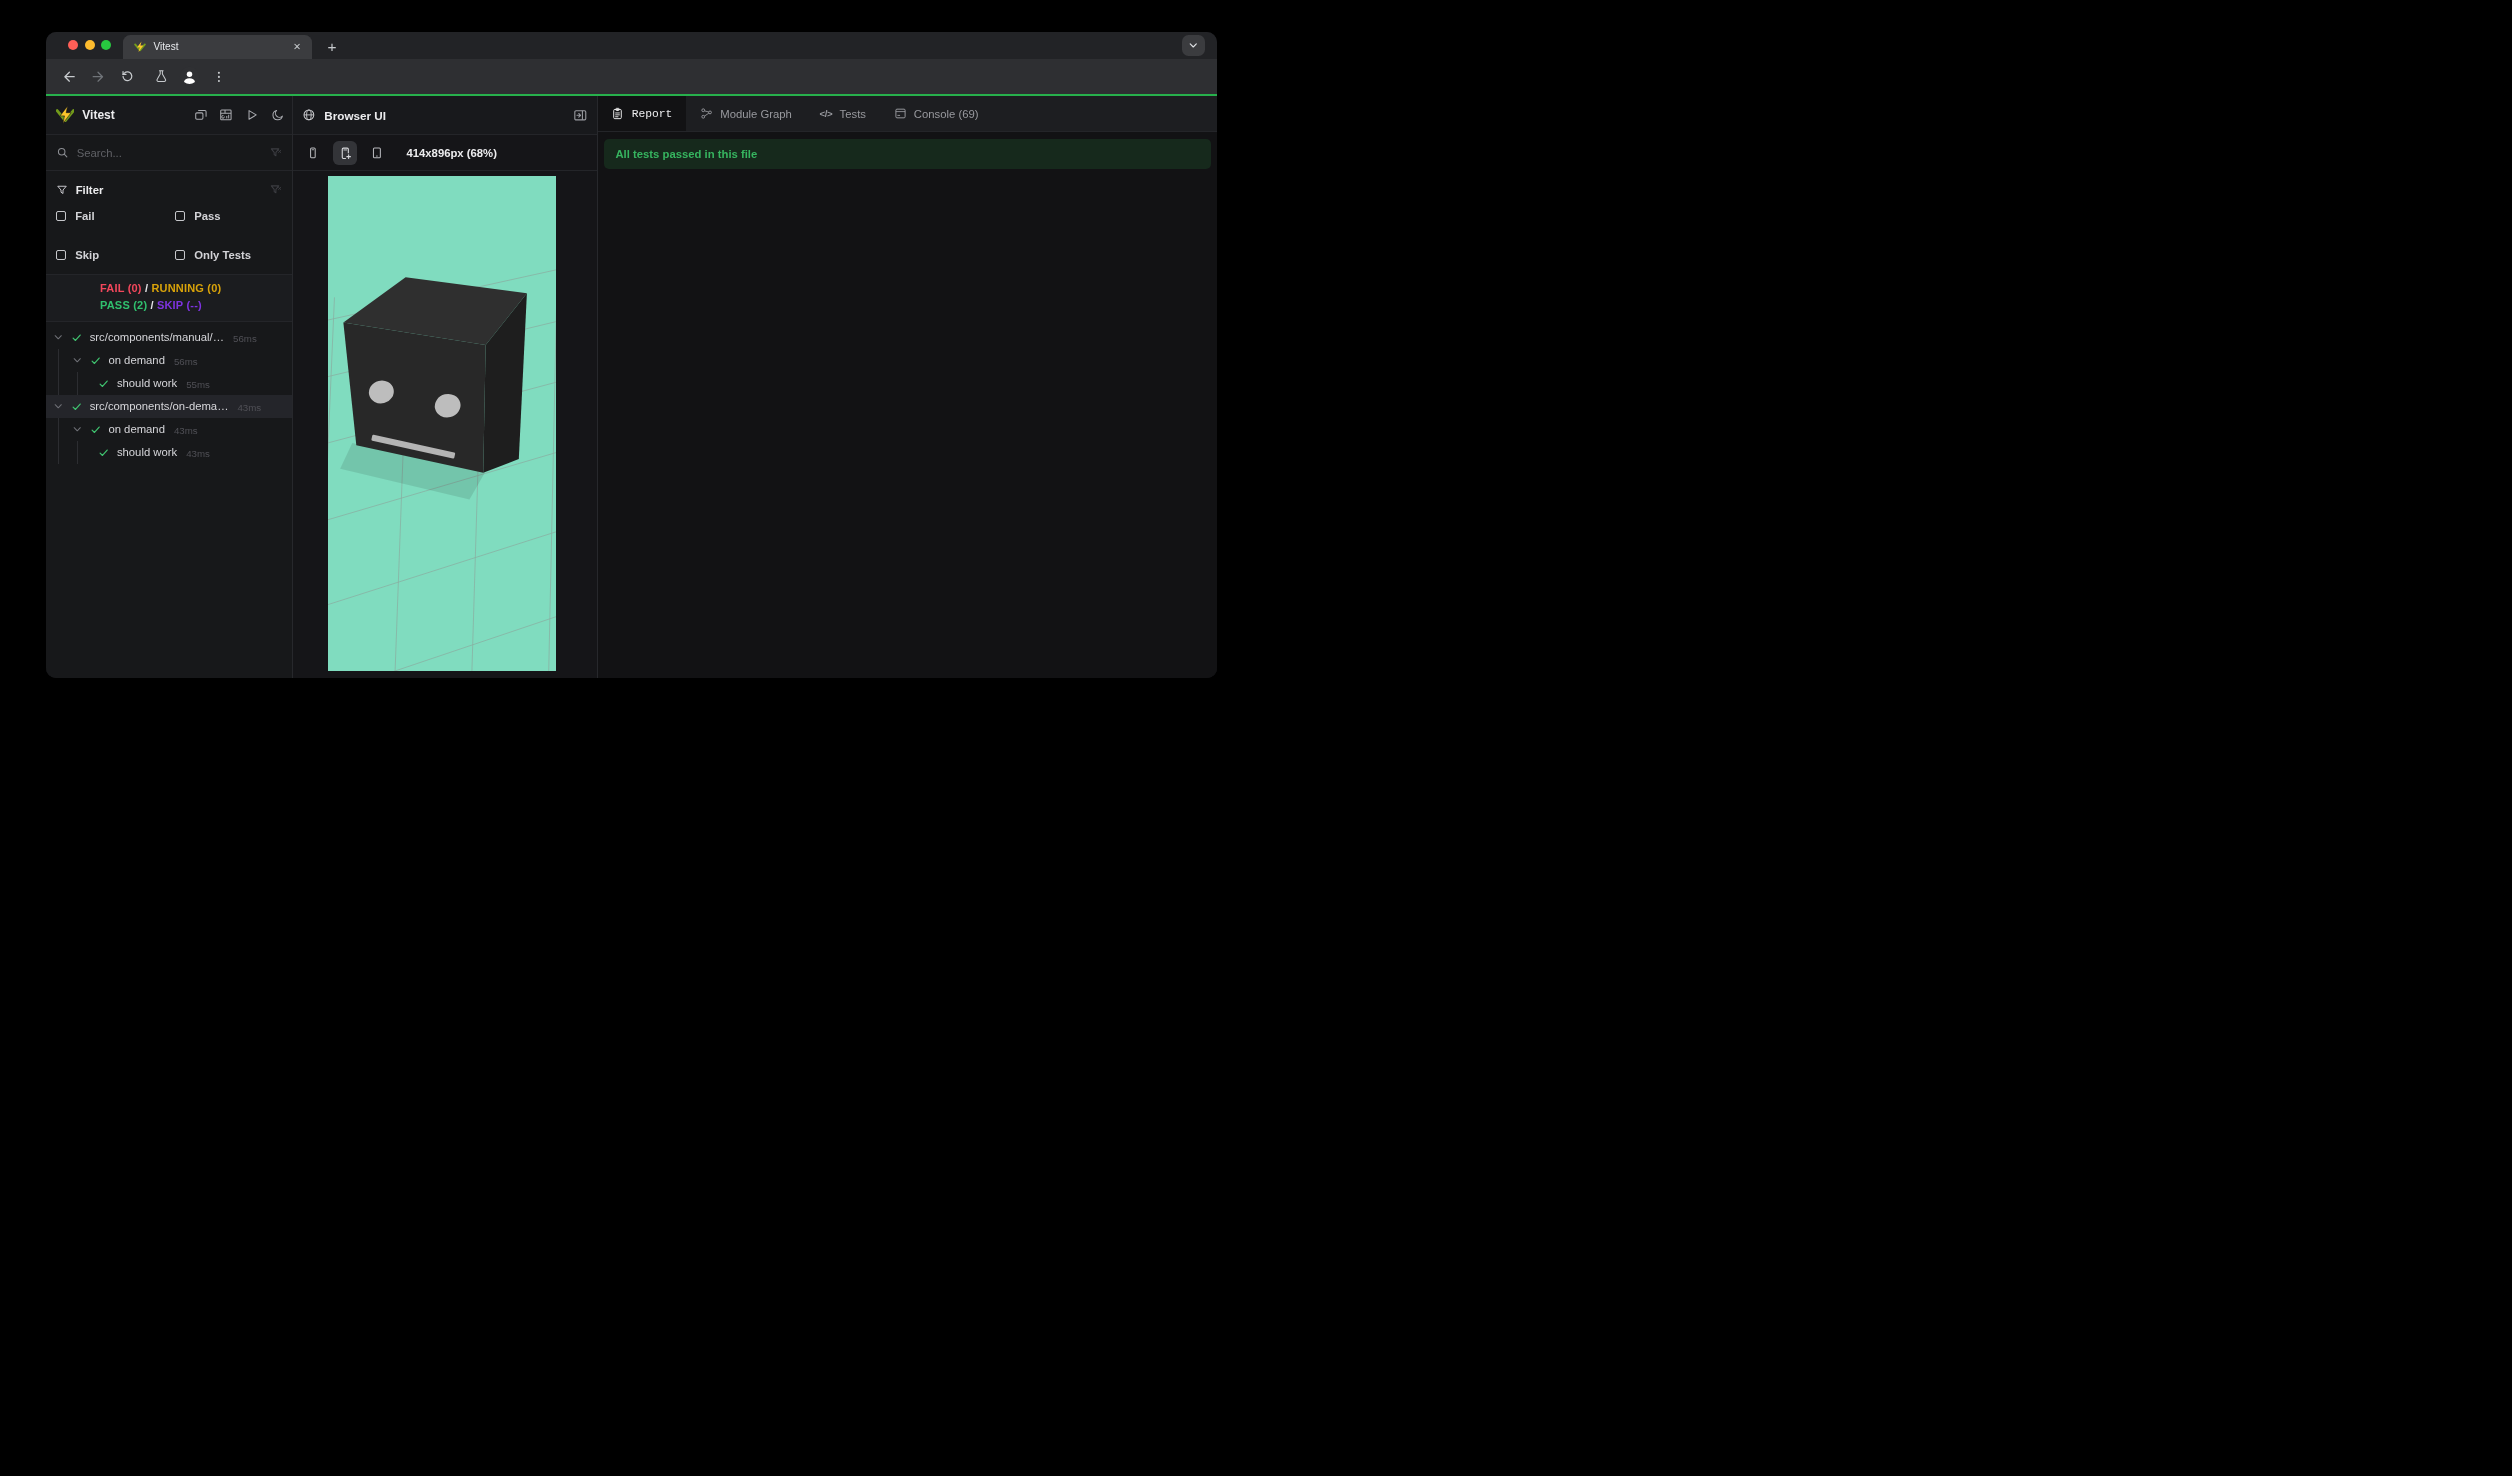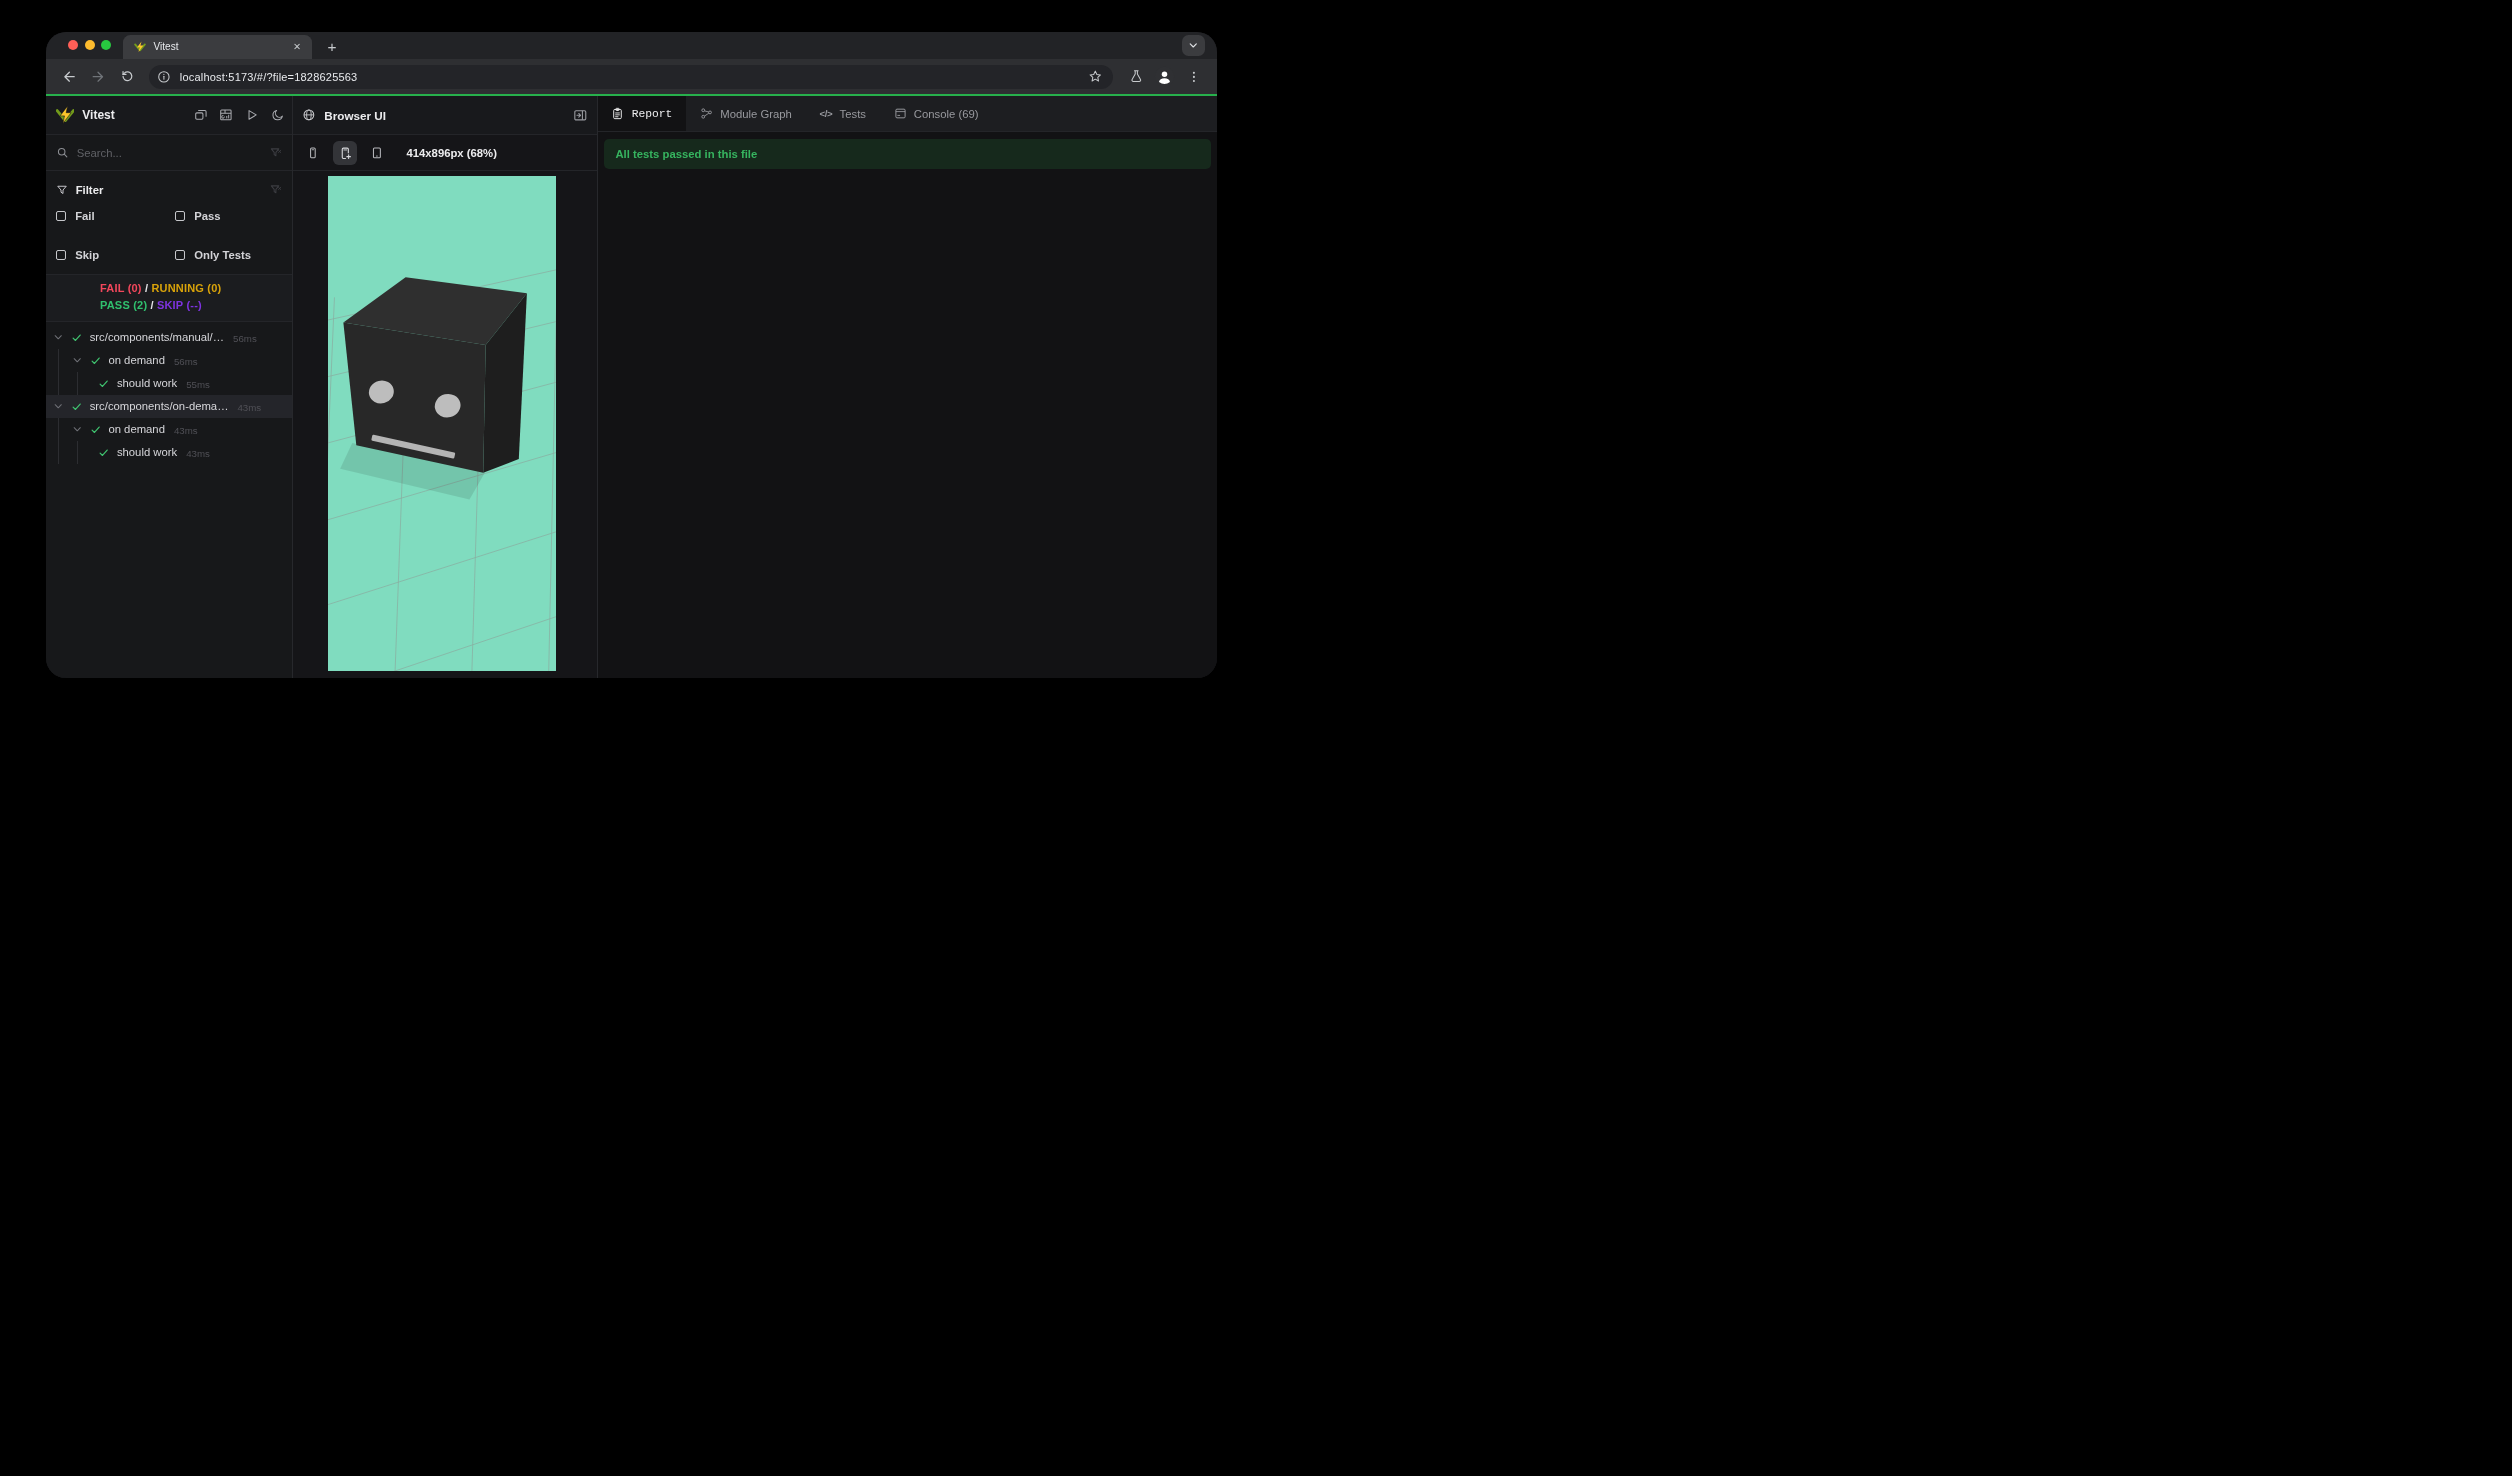--- a/index.html
+++ b/index.html
@@ -1,20 +1,20 @@
 <!DOCTYPE html>
 <html style="--accent: #27b04c; --fail: #f3475c; --running: #d9a30a; --pass: #30c06e; --skip: #7e33e0; --check: #3fc26f; --mint: #80dcbf; --banner-bg: #16291c; --banner-text: #36b45f;font-size:13px"><head>
 <meta charset="utf-8">
 <style>
   * { margin:0; padding:0; box-sizing:border-box; }
   html,body { width:1256px; height:738px; background:#000; overflow:hidden;
     font-family:"Liberation Sans", sans-serif; -webkit-font-smoothing:antialiased; }
   .stage { position:relative; width:1256px; height:738px; background:#000; }
   .window { position:absolute; left:46px; top:32px; width:1171px; height:646px;
-    border-radius:20px; overflow:hidden; background:#141417;
+    border-radius:10px; overflow:hidden; background:#141417;
     box-shadow:0 23px 57px rgba(0,0,0,.75); }
 
   
   .tabstrip { position:relative; height:27px; background:#222326; }
   .traffic { position:absolute; left:22px; top:8px; display:flex; gap:6.5px; }
   .light { width:10px; height:10px; border-radius:50%; }
   .light.red{ background:#ff5f57;} .light.yellow{ background:#febc2e;} .light.green{ background:#28c840;}
   .tab { position:absolute; left:77px; top:3.2px; width:189px; height:23.5px; background:#3b3c3f;
     border-radius:7.3px 7.3px 0 0; display:flex; align-items:center; padding:0 8px 0 11.3px; gap:7.3px; }
   .tab .title { color:#e8eaed; font-size:10px; flex:1; }
@@ -148,35 +148,20 @@
         <svg width="15.4" height="15.4" viewBox="0 0 24 24">
             <path d="M5 12 H19 M12.5 5 L19.5 12 L12.5 19" fill="none" stroke="currentColor" stroke-width="2" stroke-linecap="round" stroke-linejoin="round"></path>
           </svg>
       </span>
       <span class="navbtn">
         <svg width="14.6" height="14.6" viewBox="0 0 24 24">
             <path d="M5 12 a7.2 7.2 0 1 0 2.2 -5.2 L5 9" fill="none" stroke="currentColor" stroke-width="2" stroke-linecap="round"></path>
             <polyline points="5,4.2 5,9 9.8,9" fill="none" stroke="currentColor" stroke-width="2" stroke-linecap="round" stroke-linejoin="round"></polyline>
           </svg>
       </span>
-      <div class="urlpill">
-        <span class="info">
-          <svg width="13.8" height="13.8" viewBox="0 0 24 24">
-              <circle cx="12" cy="12" r="9" fill="none" stroke="currentColor" stroke-width="1.8"></circle>
-              <line x1="12" y1="11" x2="12" y2="16.2" stroke="currentColor" stroke-width="1.8" stroke-linecap="round"></line>
-              <circle cx="12" cy="7.6" r="1.1" fill="currentColor"></circle>
-            </svg>
-        </span>
-        <span class="urltext">localhost:5173/#/?file=1828625563</span>
-        <span class="pillstar">
-          <svg width="14.6" height="14.6" viewBox="0 0 24 24">
-              <path d="M12 3.5 L14.6 9 L20.5 9.7 L16.1 13.7 L17.3 19.7 L12 16.7 L6.7 19.7 L7.9 13.7 L3.5 9.7 L9.4 9 Z" fill="none" stroke="currentColor" stroke-width="1.7" stroke-linejoin="round"></path>
-            </svg>
-        </span>
-      </div>
       <span class="chromeicn">
         <svg width="14.6" height="14.6" viewBox="0 0 24 24">
             <path d="M9 2.8 h6 M10.2 2.8 V8.4 L5.1 17.2 a2.3 2.3 0 0 0 2 3.4 h9.8 a2.3 2.3 0 0 0 2 -3.4 L13.8 8.4 V2.8" fill="none" stroke="currentColor" stroke-width="1.7" stroke-linecap="round" stroke-linejoin="round"></path>
           </svg>
       </span>
       <span class="chromeicn">
         <svg width="21" height="21" viewBox="0 0 26 26">
             <circle cx="13" cy="13" r="12" fill="#2f3033"></circle>
             <circle cx="13" cy="10.2" r="3.4" fill="#ffffff"></circle>
             <path d="M6.2 19.8 a6.9 5.4 0 0 1 13.6 0 a12 12 0 0 1 -13.6 0 Z" fill="#ffffff"></path>

